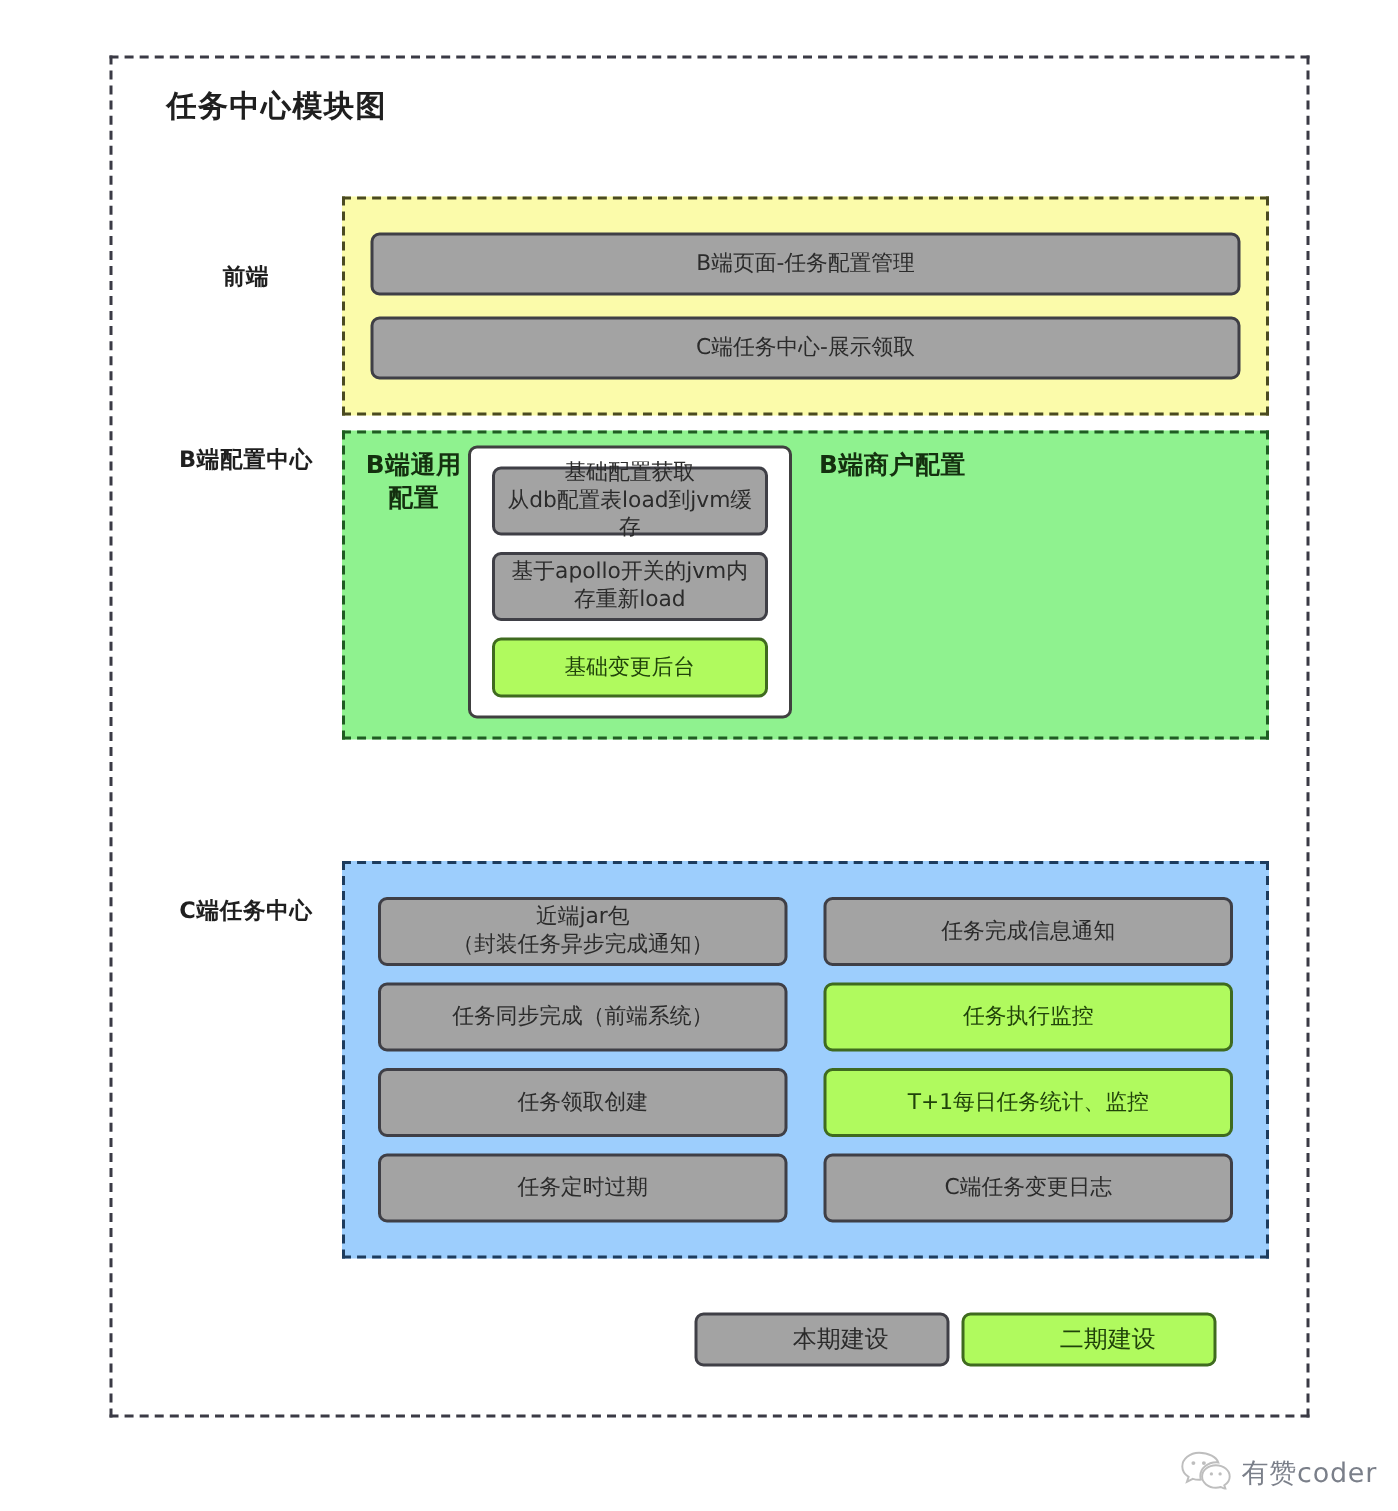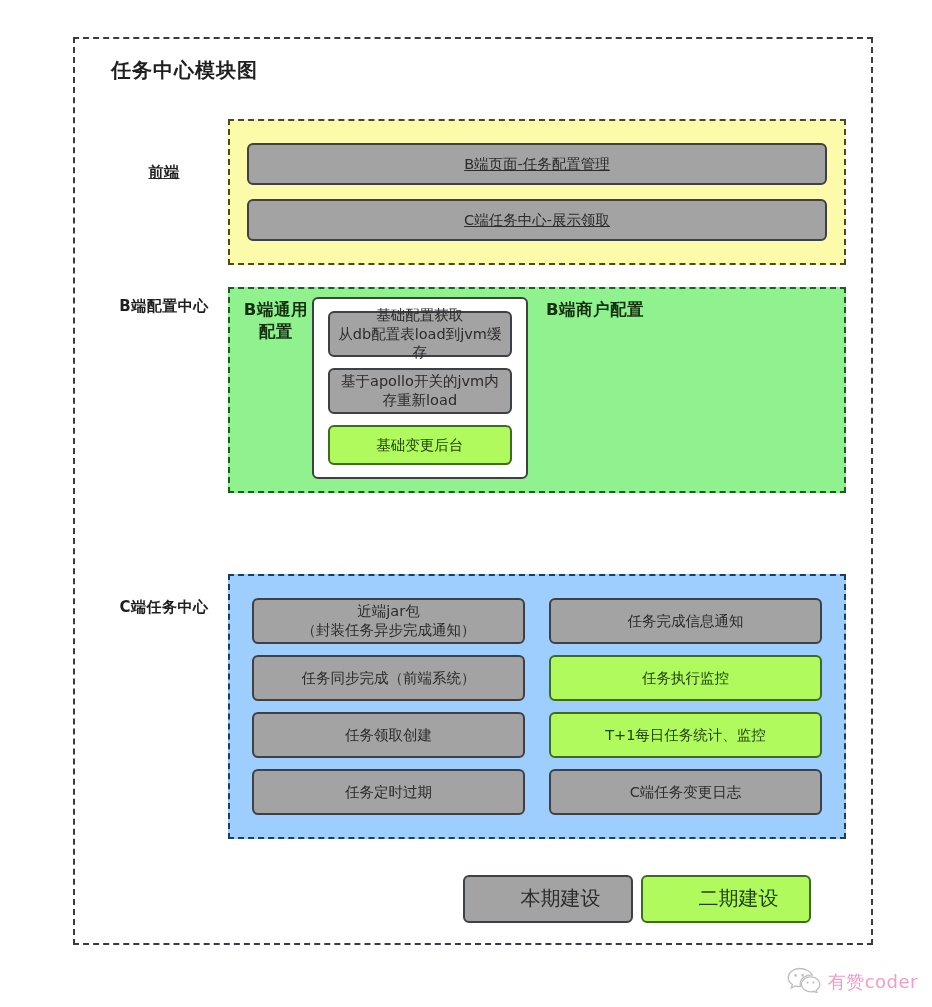--- a/index.html
+++ b/index.html
@@ -79,23 +79,22 @@
   }
   .box.phase2 {
     background: #b0fa5e;
     border-color: #3f6b1f;
     color: #20430a;
   }
 
   
   #row-frontend {
     left: 25px;
-    top: 80px;
+    top: 92px;
     width: 746px;
-    text-decoration: underline;
   }
   #section-frontend {
     background: #fbfbaa;
     border-color: #4a4a20;
     padding: 22px 17px;
   }
   #section-frontend .box {
     height: 42px;
     width: 100%;
   }
@@ -159,38 +158,38 @@
   
   #legend {
     position: absolute;
     left: 388px;
     top: 836px;
     display: flex;
     gap: 8px;
   }
   #legend .box {
     width: 170px;
-    height: 48px;
-    font-size: 20px;
+    height: 36px;
+    font-size: 16px;
     padding-left: 33px;
   }
 
   
   #watermark {
     position: absolute;
     right: 14px;
     bottom: 10px;
     display: flex;
     align-items: center;
     gap: 7px;
     opacity: .55;
   }
   #watermark .wm-text {
     font-size: 18px;
-    color: #ec4899;
+    color: #0f172a;
     letter-spacing: .5px;
   }
 </style>
 </head>
 <body>
 
 <div id="diagram-frame">
 
   <div id="diagram-title">任务中心模块图</div>
 

